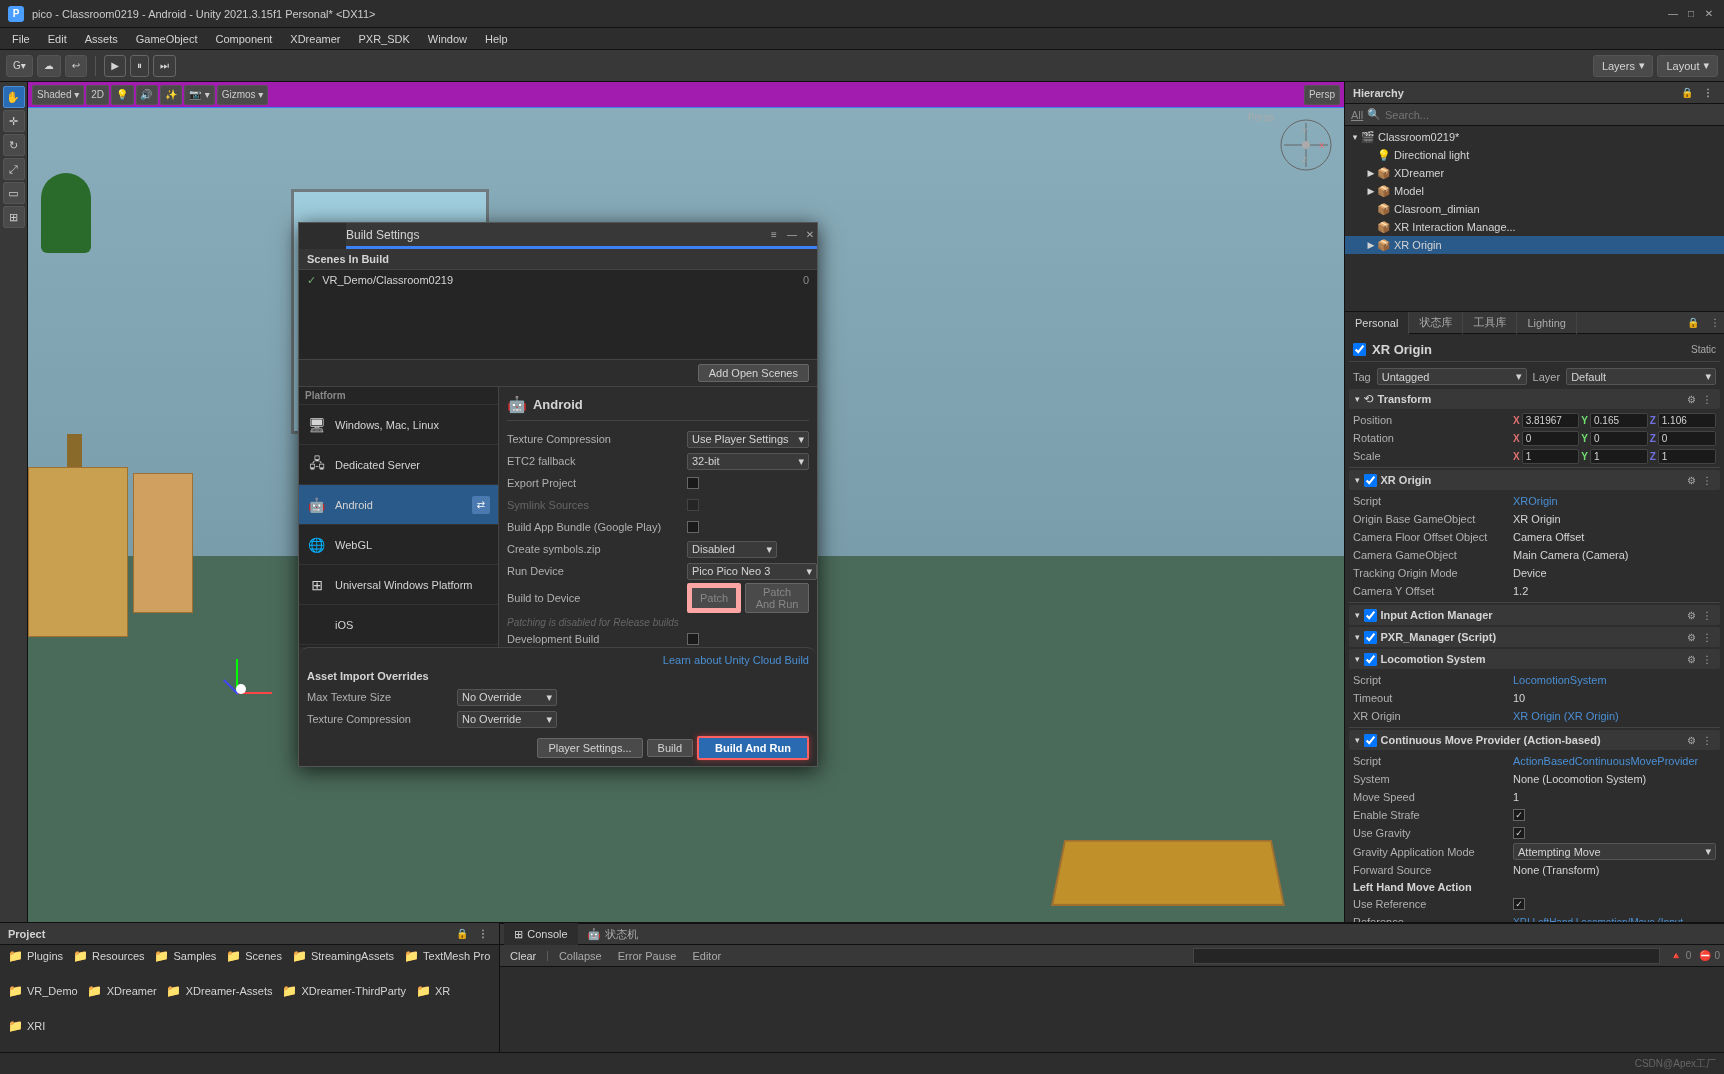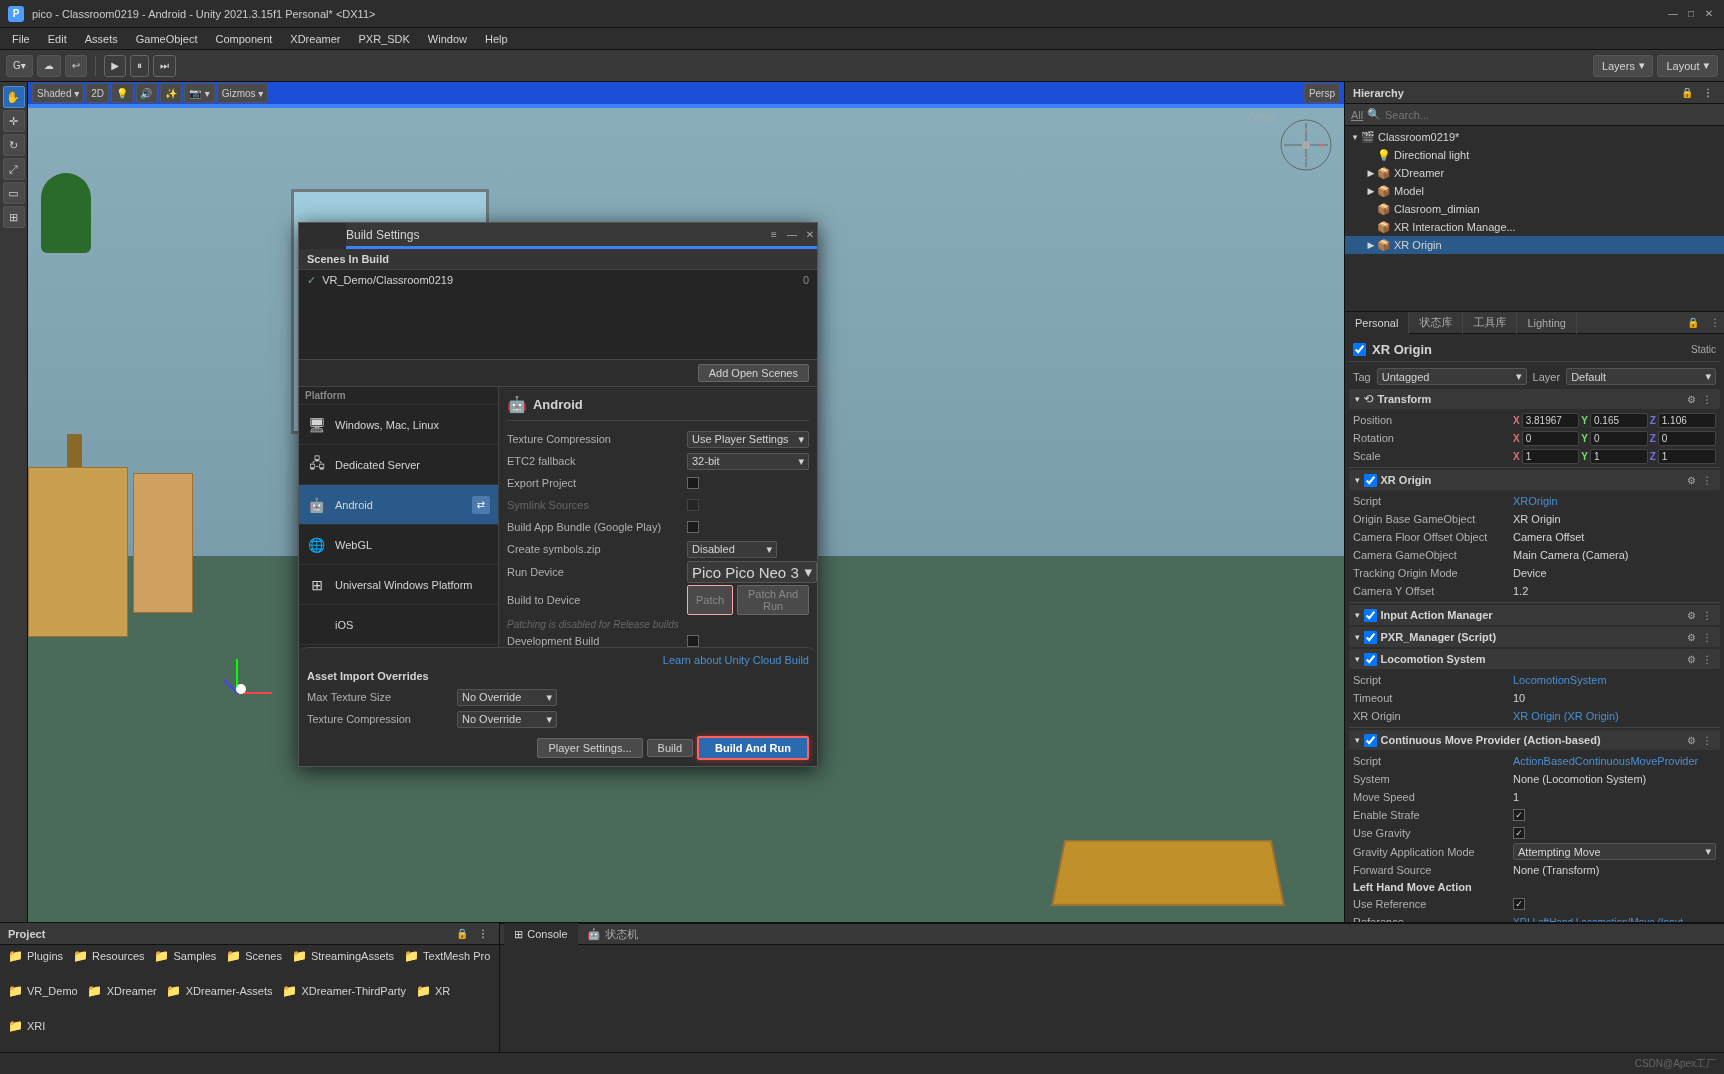--- a/index.html
+++ b/index.html
@@ -129,24 +129,24 @@
       display: flex; align-items: center;
       font-size: 11px; cursor: pointer; color: #aaa;
       border-right: 1px solid #333;
     }
     .scene-tab.active {
       background: #383838;
       color: #d4d4d4;
     }
     #scene-toolbar {
       height: 26px;
-      background: #1d4ed8;
+      background: #a21caf;
       display: flex; align-items: center;
       padding: 0 4px; gap: 2px;
-      border-bottom: 4px solid #3b82f6;
+      border-bottom: 1px solid #3b82f6;
     }
     .scene-tool-btn {
       height: 20px; padding: 0 4px;
       background: #4a4a4a; border: 1px solid #555; border-radius: 2px;
       color: #ccc; font-size: 10px; cursor: pointer;
       display: flex; align-items: center;
     }
     #scene-view {
       flex: 1;
       background: #3a4a3a;
@@ -432,27 +432,27 @@
     .build-checkbox {
       width: 12px; height: 12px;
       border: 1px solid #666; background: #1a1a1a;
       display: inline-flex; align-items: center; justify-content: center;
     }
     .run-device-row {
       display: flex; align-items: center; gap: 4px;
     }
     .run-device-dropdown {
       background: #3a3a3a; border: 1px solid #555;
-      color: #d4d4d4; font-size: 15px; padding: 1px 4px;
+      color: #d4d4d4; font-size: 11px; padding: 1px 4px;
       border-radius: 2px; cursor: pointer; width: 130px;
       display: flex; align-items: center; justify-content: space-between;
     }
     .patch-btn {
       padding: 2px 8px;
-      background: #4a4a4a; border: 1px solid #fca5a5;
+      background: #4a4a4a; border: 5px solid #fca5a5;
       border-radius: 2px; color: #888; font-size: 11px;
       cursor: pointer;
     }
     .patch-and-run-btn {
       padding: 2px 8px;
       background: #4a4a4a; border: 1px solid #666;
       border-radius: 2px; color: #888; font-size: 11px;
       cursor: pointer;
     }
     .disabled-text { color: #666; font-size: 10px; font-style: italic; }
@@ -1207,20 +1207,31 @@
       <div id="console-tab-bar">
         <div class="console-tab active">
           <span>⊞</span>
           <span>Console</span>
         </div>
         <div class="console-tab">
           <span>🤖</span>
           <span>状态机</span>
         </div>
       </div>
+      <div class="console-toolbar">
+        <button class="console-btn active">Clear</button>
+        <span style="color:#666; font-size:10px;">|</span>
+        <button class="console-btn">Collapse</button>
+        <button class="console-btn">Error Pause</button>
+        <button class="console-btn">Editor</button>
+        <span style="flex:1;"></span>
+        <input type="text" class="console-search" placeholder="" style="width: 200px;">
+        <span style="margin-left:6px; font-size:10px; color:#888;">🔺 0</span>
+        <span style="margin-left:4px; font-size:10px; color:#888;">⛔ 0</span>
+      </div>
       <div style="flex:1;"></div>
     </div>
 
   </div>
 
   <div id="status-bar">
     <span style="margin-left:auto; color:#666; font-size:10px;">CSDN@Apex工厂</span>
   </div>
 
 </div>

